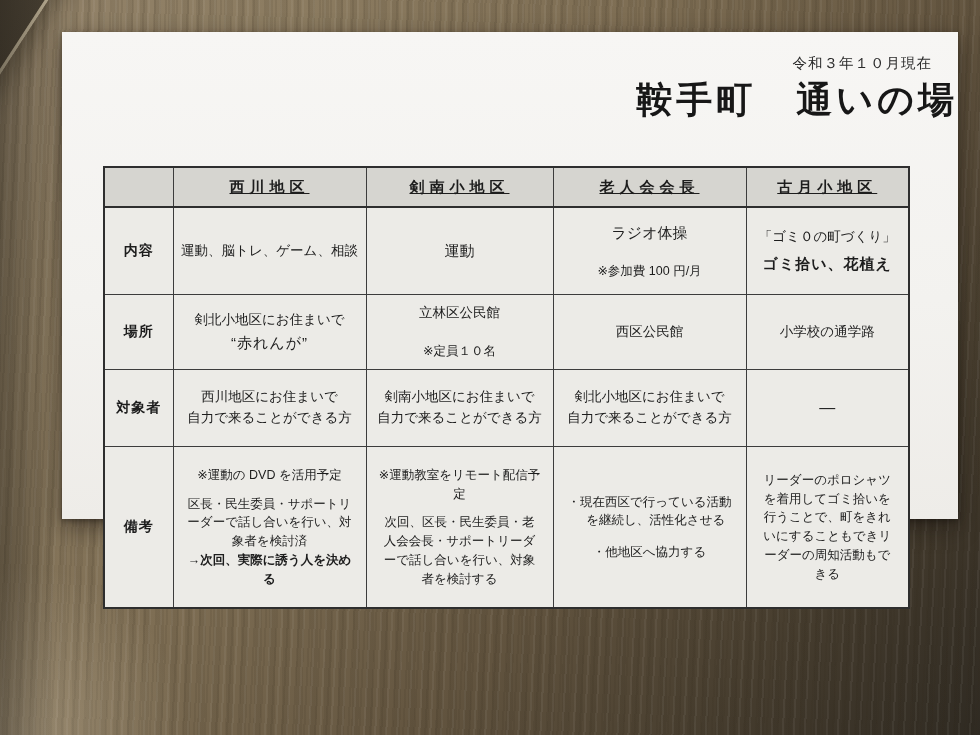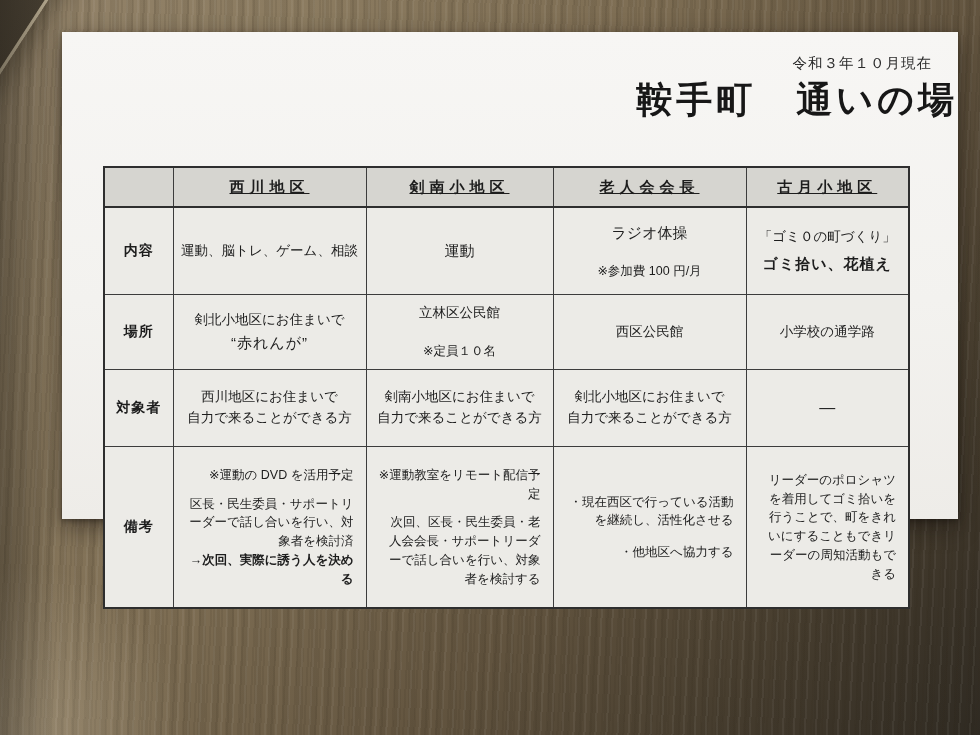--- a/index.html
+++ b/index.html
@@ -71,21 +71,21 @@
   tr.r-hindo{height:67px;}
   tr.r-biko{height:133px;}
   .ln{display:block;}
   .ln.big{font-size:15px;}
   .ln.small{font-size:12.5px;}
   .ln.gap{margin-top:18px;}
   .ln.boldline{font-weight:bold;font-size:15px;letter-spacing:1px;margin-top:4px;}
   .ln.quote{font-size:15px;letter-spacing:1px;text-align:center;}
   .dash-cell{font-size:16px;}
   tr.r-biko td{
-    text-align:right;vertical-align:middle;
+    text-align:center;vertical-align:middle;
     padding:8px 12px;font-size:12.5px;line-height:1.5;
   }
   tr.r-biko .ln.para{margin-top:10px;}
   tr.r-biko .ln.tight{margin-top:0;font-weight:bold;}
   tr.r-biko .ln.bullet{text-indent:-1em;padding-left:1em;}
   tr.r-biko .ln.bullet.para{margin-top:13px;}
 </style>
 </head>
 <body>
 

